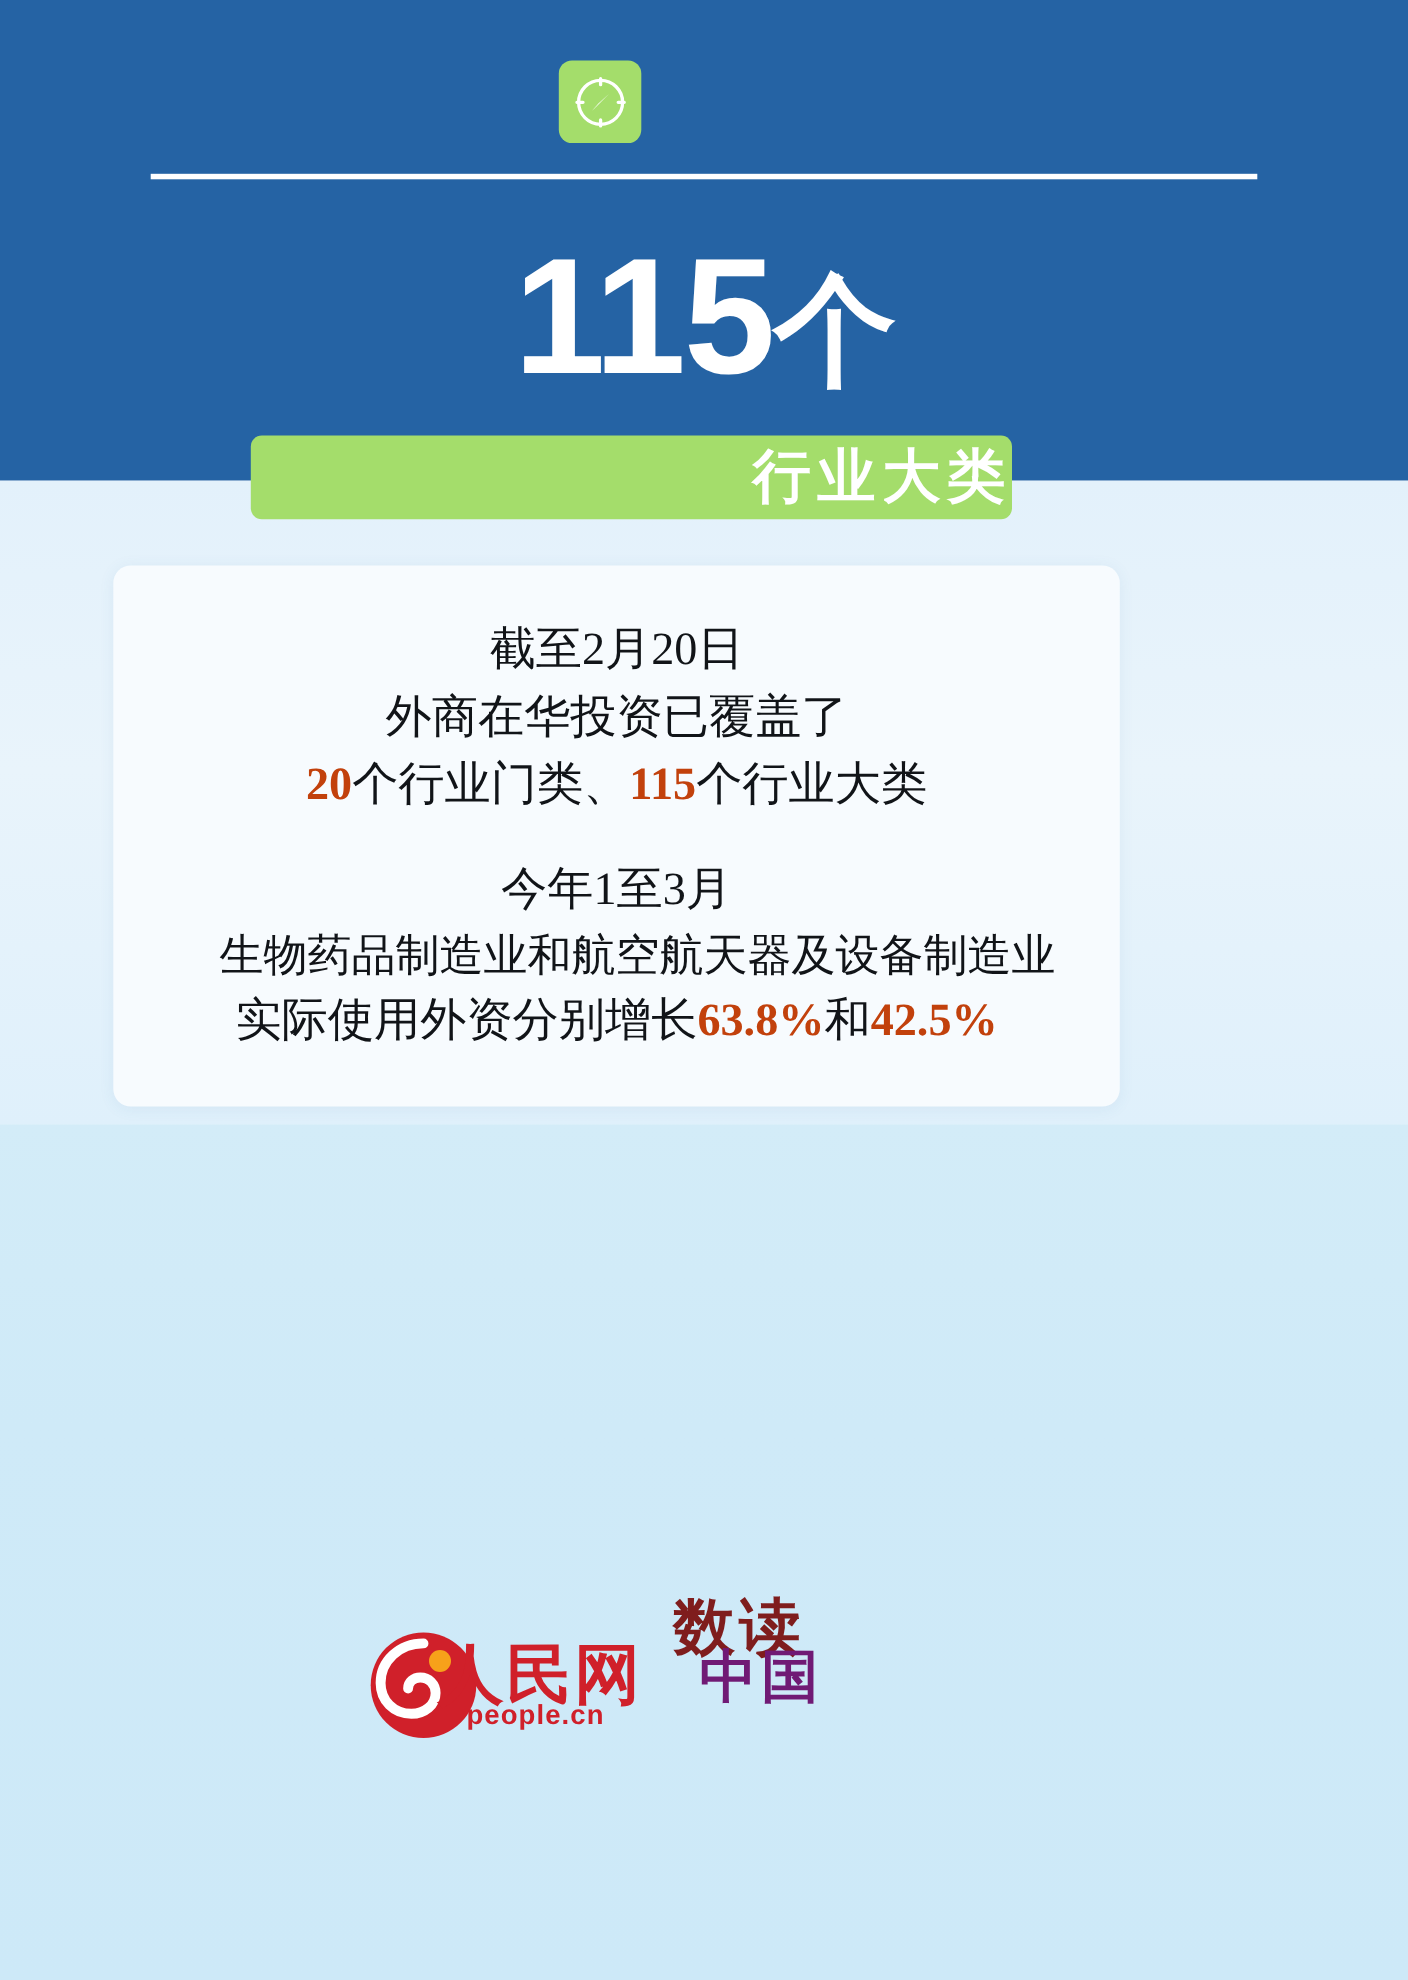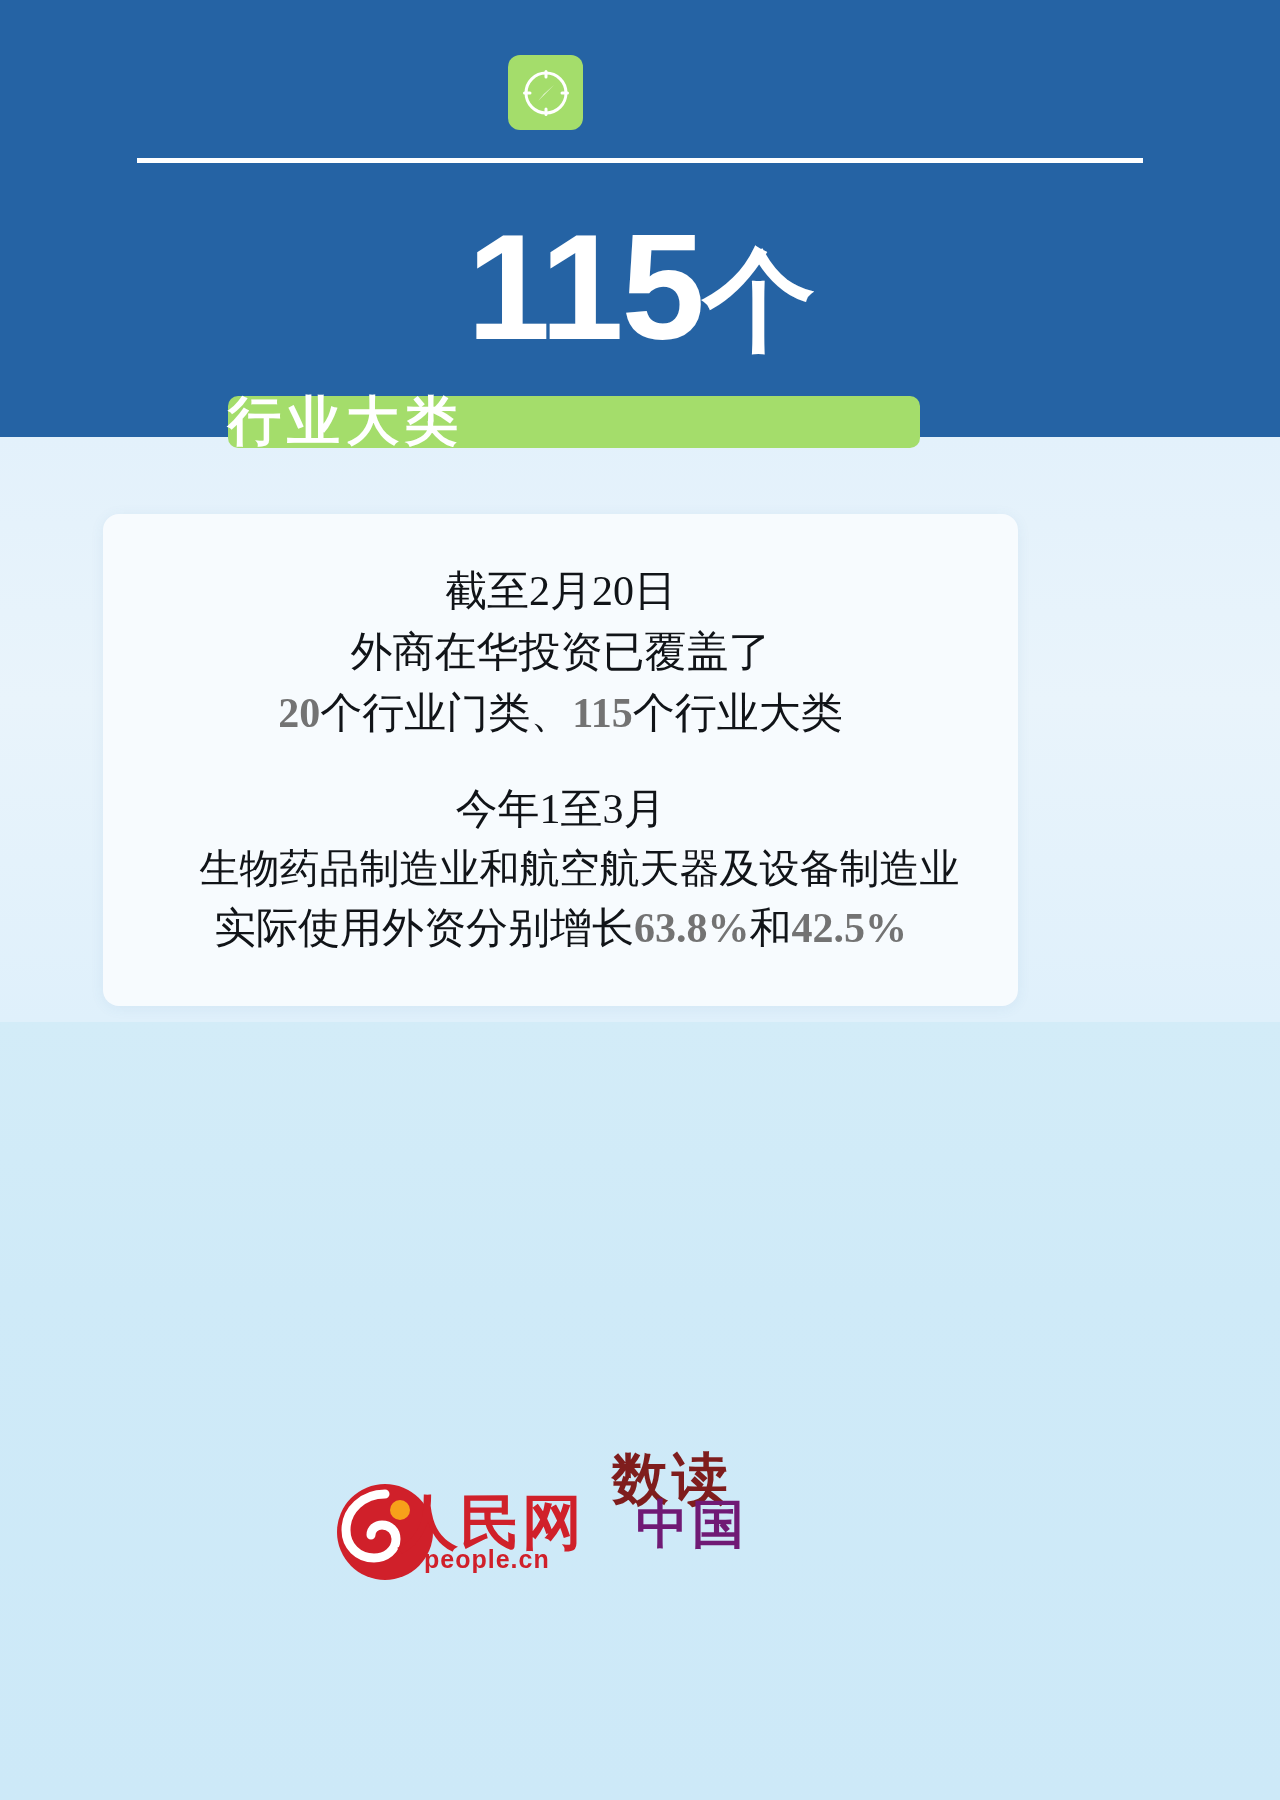--- a/index.html
+++ b/index.html
@@ -31,24 +31,24 @@
     color:#ffffff;
     font-size:150px;
     font-weight:bold;
     letter-spacing:-2px;
     line-height:1;
   }
   .big-number .unit { font-size:112px; font-weight:bold; }
 
   
   .green-banner {
-    position:absolute; left:228px; top:396px; width:692px; height:52px;
+    position:absolute; left:228px; top:396px; width:692px; height:76px;
     background:#a4dd6b;
     border-radius:10px;
-    display:flex; align-items:center; justify-content:flex-start;
+    display:flex; align-items:center; justify-content:flex-end;
     z-index:5;
   }
   .green-banner span {
     color:#ffffff; font-size:53px; font-weight:bold; letter-spacing:6px;
   }
 
   
   .mid-band {
     position:absolute; left:0; top:437px; width:1280px; height:585px;
     background:linear-gradient(180deg,#e3f1fb 0%,#e9f4fb 45%,#dff0fb 100%);
@@ -66,21 +66,21 @@
     font-family:Liberation Serif, serif;
   }
   .card-line {
     color:#111418;
     font-size:42px;
     line-height:1.45;
     text-align:center;
     white-space:nowrap;
   }
   .card-line.small { font-size:40px;margin-left:38px; }
-  .card-line b { color:#737373; font-weight:bold;margin-top:36px; }
+  .card-line b { color:#c2410c; font-weight:bold;margin-top:36px; }
   .card-gap { height:36px; }
 
   
   .bottom {
     position:absolute; left:0; top:1022px; width:1280px; height:778px;
     background:linear-gradient(180deg,#d3ecf8 0%,#cfeaf8 35%,#cde9f8 100%);
     overflow:hidden;
   }
 
   

